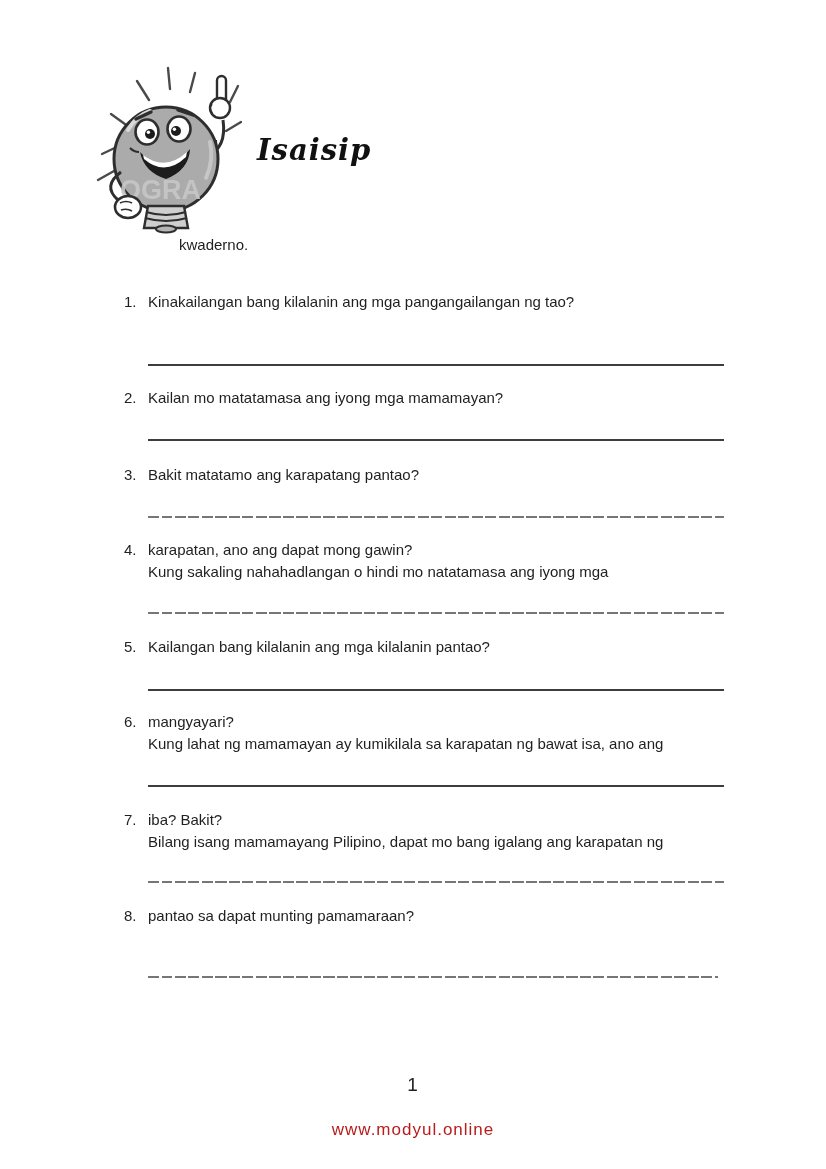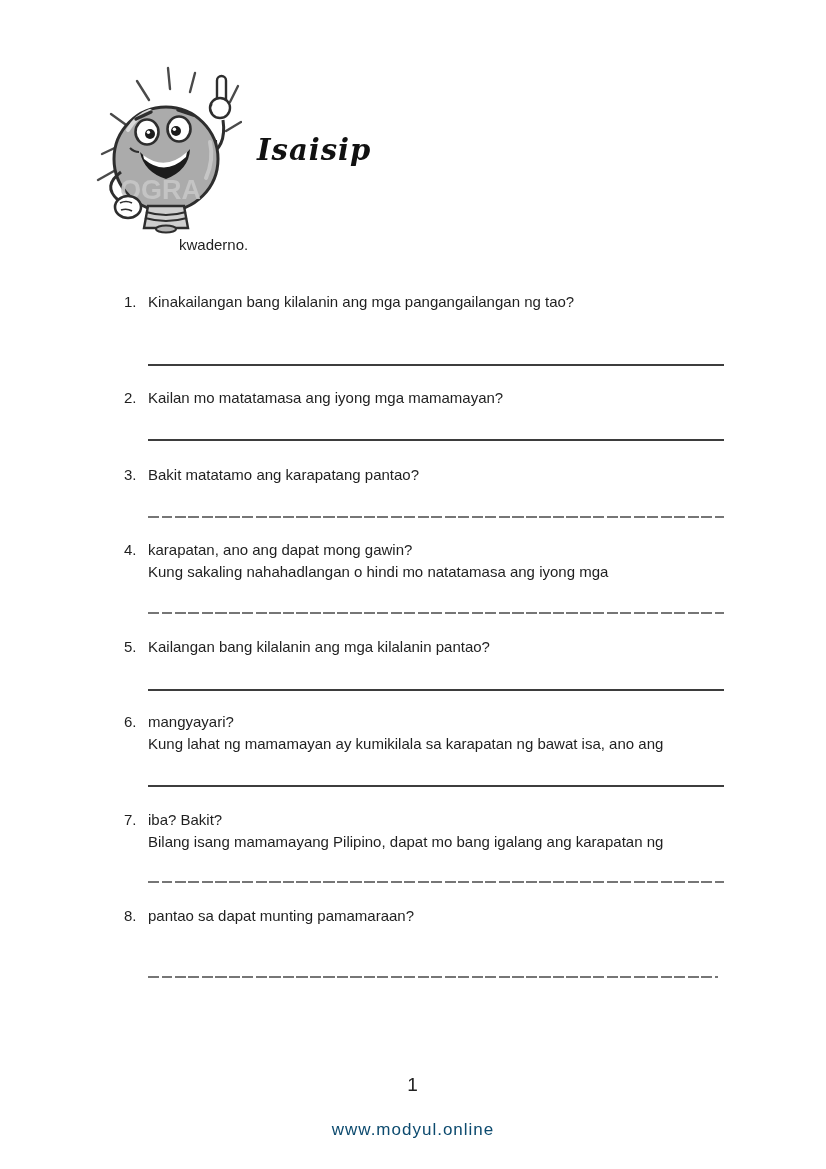--- a/index.html
+++ b/index.html
@@ -38,21 +38,21 @@
     height:2px;
     background:repeating-linear-gradient(90deg,#767676 0px,#767676 11px,rgba(0,0,0,0) 11px,rgba(0,0,0,0) 13.5px);
   }
   
   .pageno{
     position:absolute;left:0;top:1074px;width:100%;
     text-align:center;font-size:19px;color:#222;letter-spacing:1px;
   }
   .sitewm{
     position:absolute;left:0;top:1119px;width:100%;
-    text-align:center;font-size:17px;color:#0c4a6e;letter-spacing:1px;
+    text-align:center;font-size:17px;color:#b91c1c;letter-spacing:1px;
   }
 </style>
 </head>
 <body>
 
 <div class="page">
 
   <svg class="art" viewBox="0 0 148 178" aria-hidden="true">
     <g stroke="#4a4a4a" stroke-width="2.4" stroke-linecap="round">
       <line x1="8" y1="98" x2="27" y2="89"></line>

